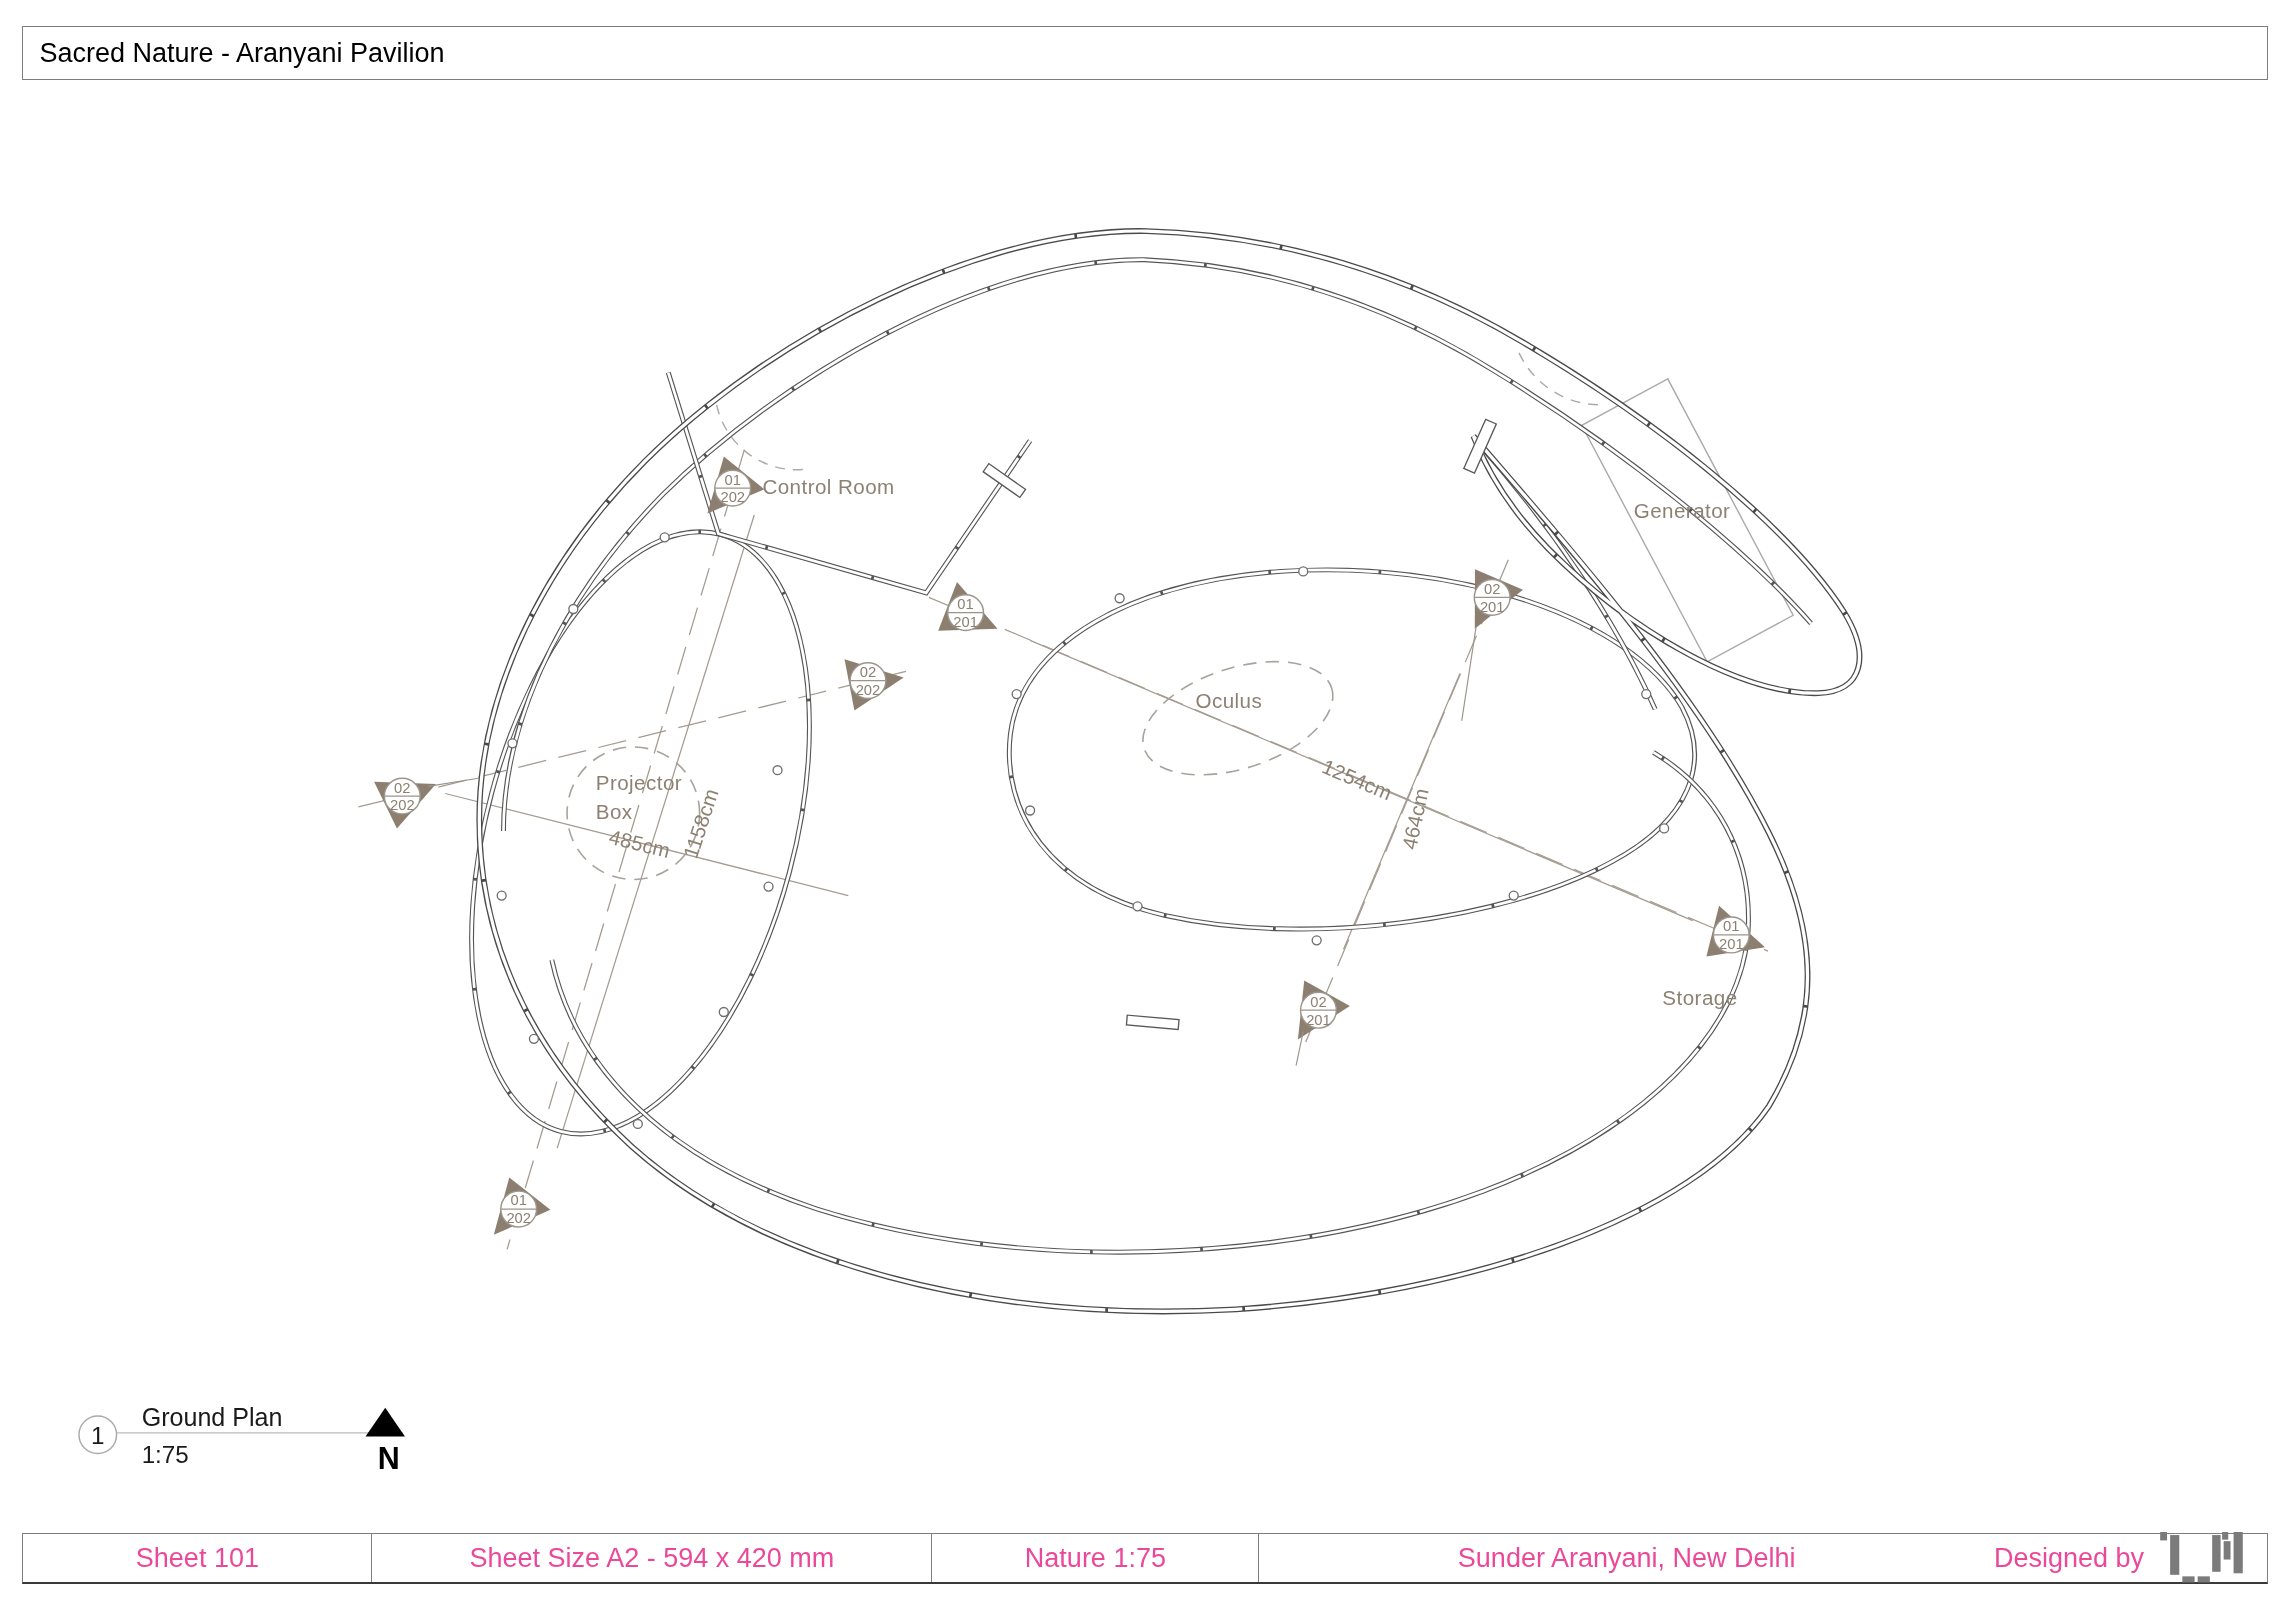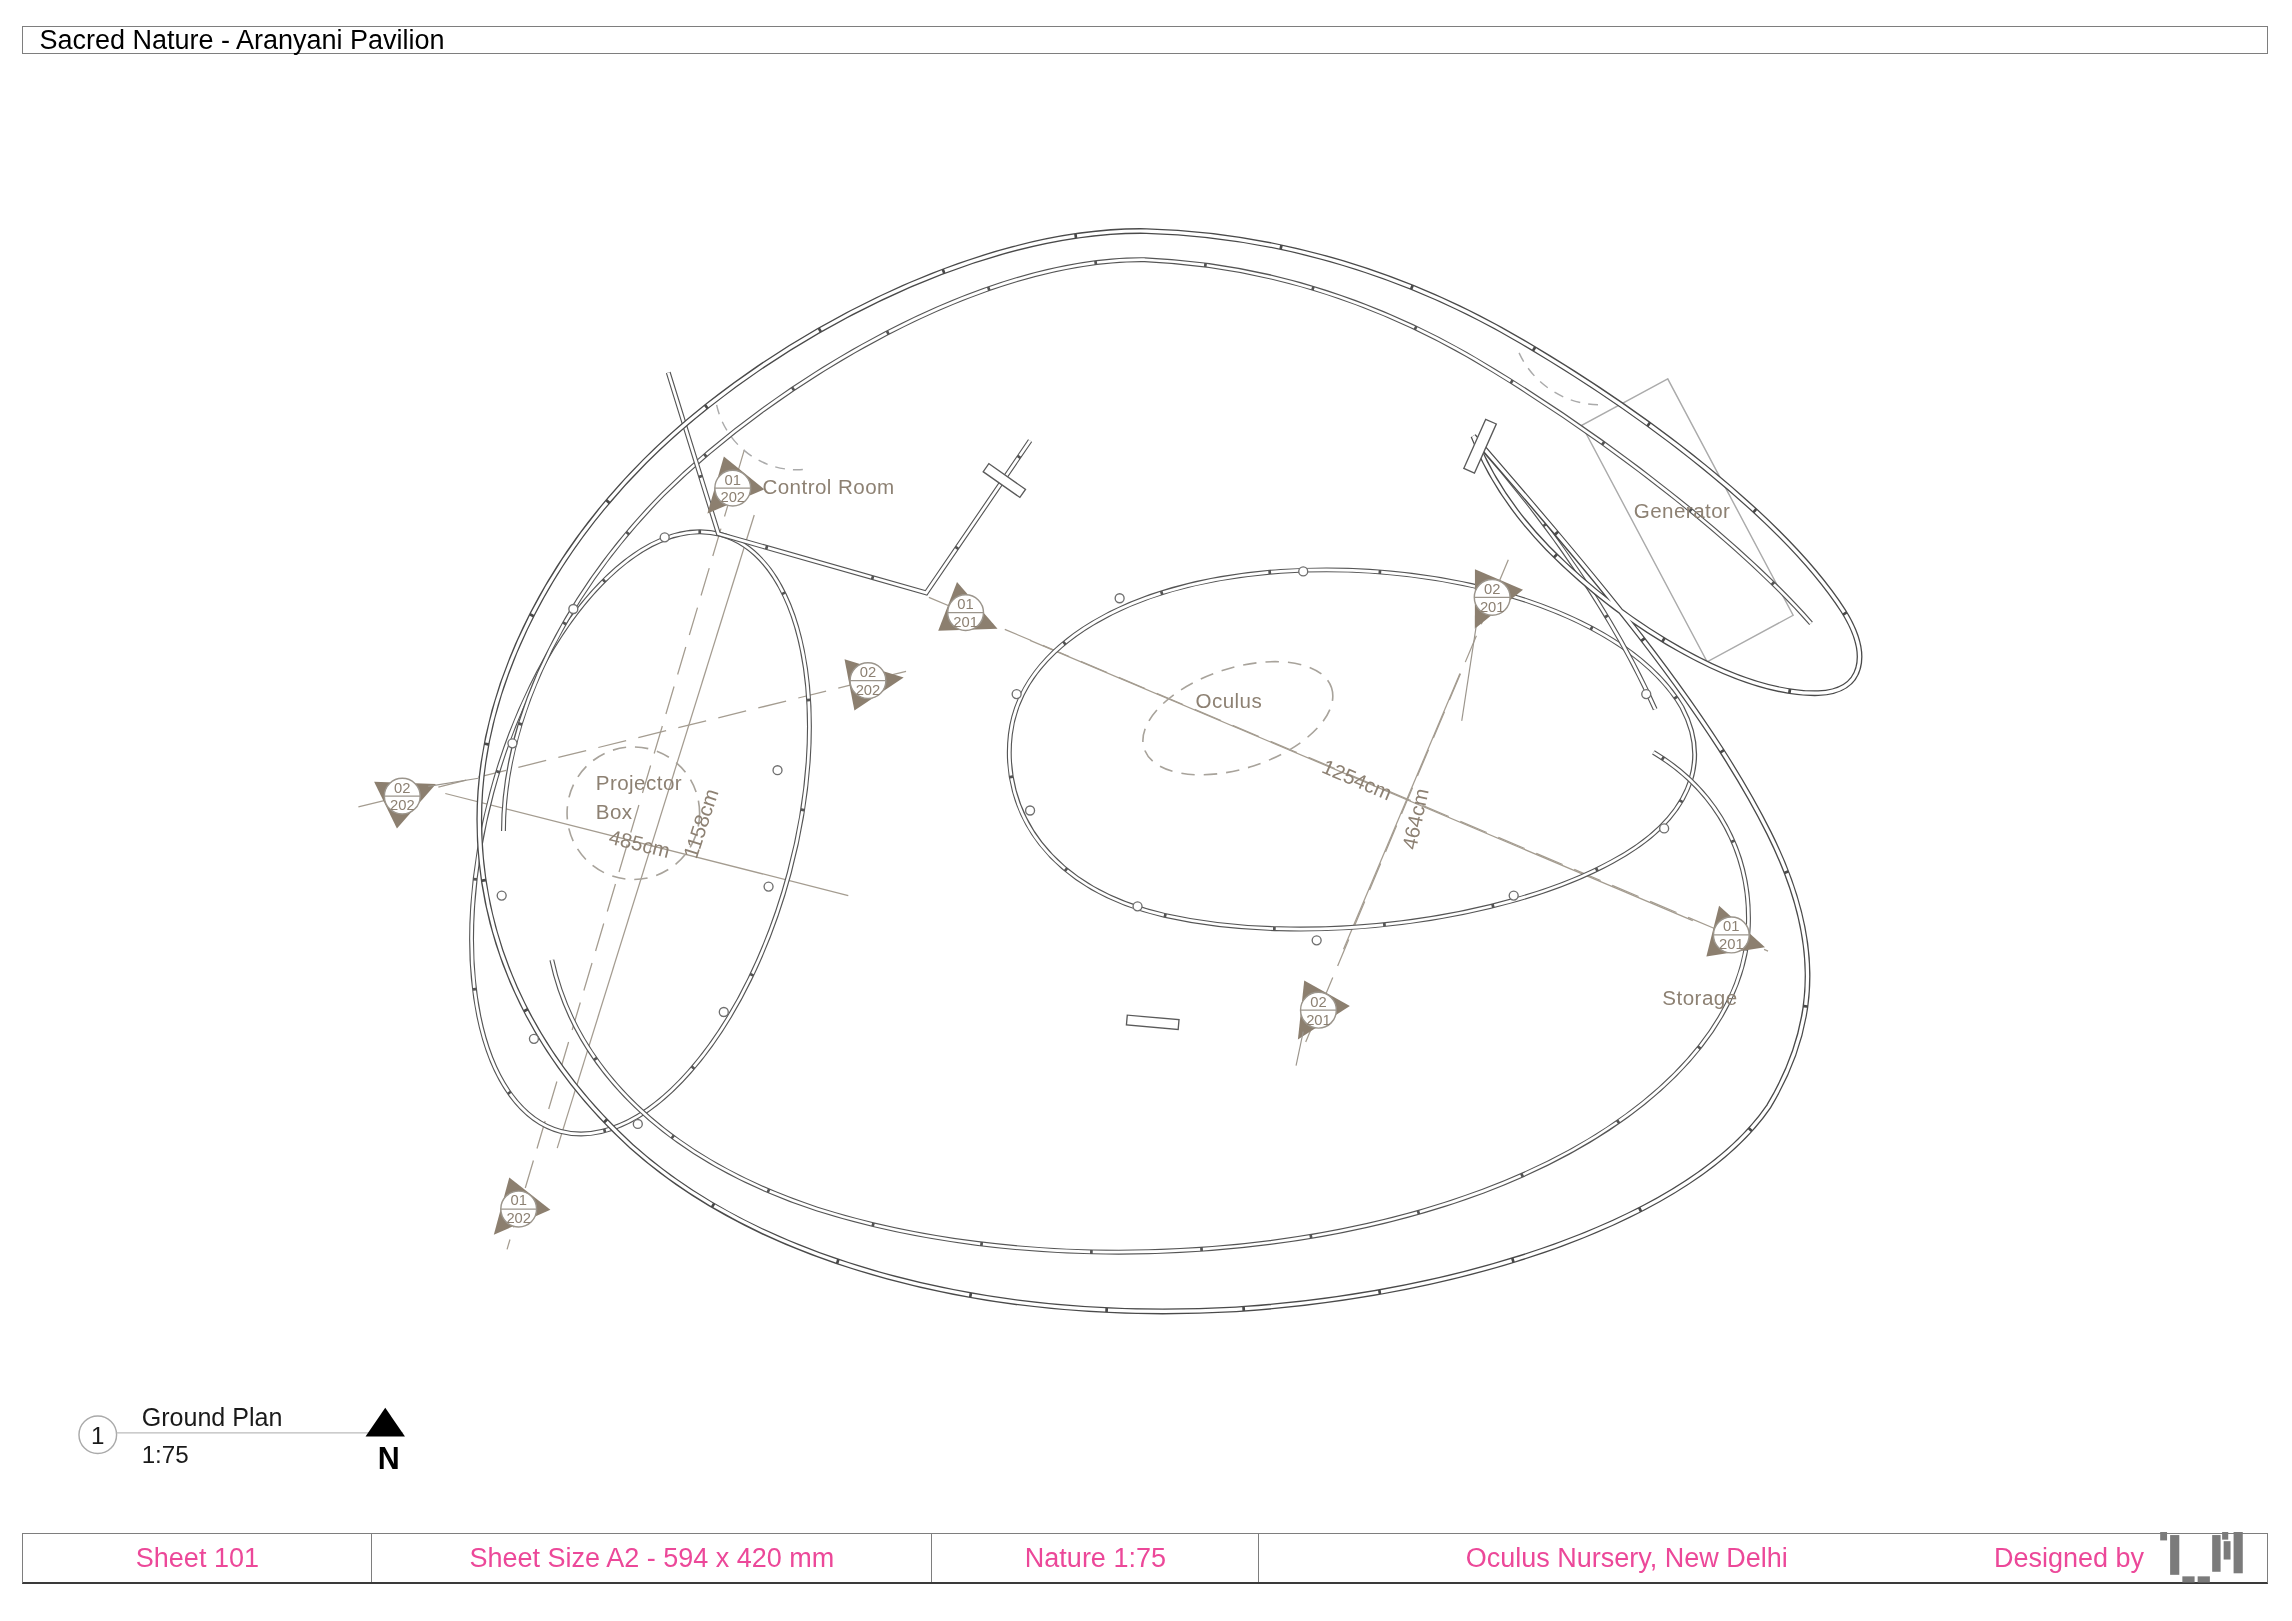--- a/index.html
+++ b/index.html
@@ -1,20 +1,20 @@
 <!DOCTYPE html>
 <html style="font-size:14.3px"><head>
 <meta charset="utf-8">
 <style>
   html,body{margin:0;padding:0;background:#fff;}
   .sheet{position:relative;width:2293px;height:1621px;background:#fff;
          font-family:"Liberation Sans",sans-serif;overflow:hidden;}
 
   
-  .titlebar{position:absolute;left:22.4px;top:26px;width:2246px;height:28px;
+  .titlebar{position:absolute;left:22.4px;top:26px;width:2246px;height:54px;
     border:1.3px solid #7e7e7e;display:flex;align-items:center;
     font-size:27px;color:#000;box-sizing:border-box;padding-left:16px;}
 
   
   .plan{position:absolute;left:0;top:0;width:2293px;height:1621px;}
 
   .wall-d{fill:none;stroke:#4a4a4a;stroke-width:6.5;}
   .wall-w{fill:none;stroke:#ffffff;stroke-width:3.6;stroke-dasharray:150 3;}
   .wallB-d{fill:none;stroke:#555;stroke-width:5.5;}
   .wallB-w{fill:none;stroke:#fff;stroke-width:3;stroke-dasharray:120 3;}
@@ -236,21 +236,21 @@
       <polygon points="408,1604 452,1604 430,1572" fill="#000"></polygon>
       <text class="north-n" x="434" y="1640">N</text>
     </g>
   </svg>
 
   <div class="tblock">
     <div class="tcell tc1">Sheet 101</div>
     <div class="tcell tc2">Sheet Size A2 - 594 x 420 mm</div>
     <div class="tcell tc3">Nature 1:75</div>
     <div class="tcell tc4">
-      <span class="loc">Oculus Nursery, New Delhi</span>
+      <span class="loc">Sunder Aranyani, New Delhi</span>
       <span class="designed">Designed by</span>
       <svg class="logo" viewBox="0 0 112 68">
         <g fill="#7b7b7b">
           <rect x="0" y="0" width="9" height="11"></rect>
           <rect x="13" y="4" width="12" height="52"></rect>
           <rect x="29" y="58" width="16" height="8"></rect>
           <rect x="49" y="58" width="16" height="8"></rect>
           <rect x="68" y="4" width="11" height="48"></rect>
           <rect x="81" y="0" width="8" height="10"></rect>
           <rect x="83" y="12" width="9" height="24"></rect>

